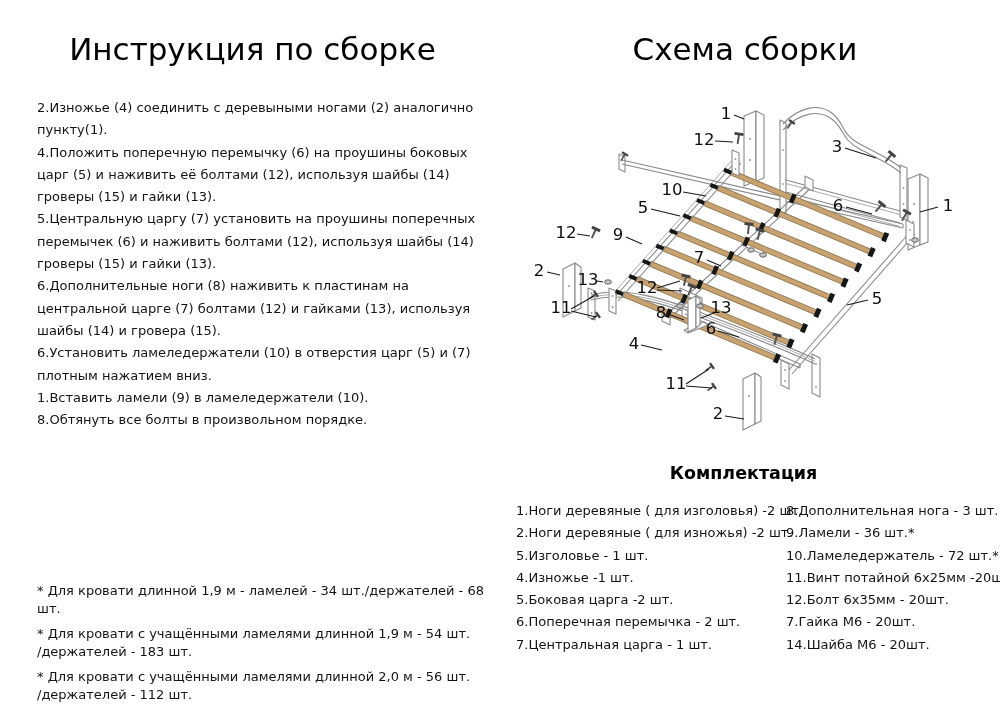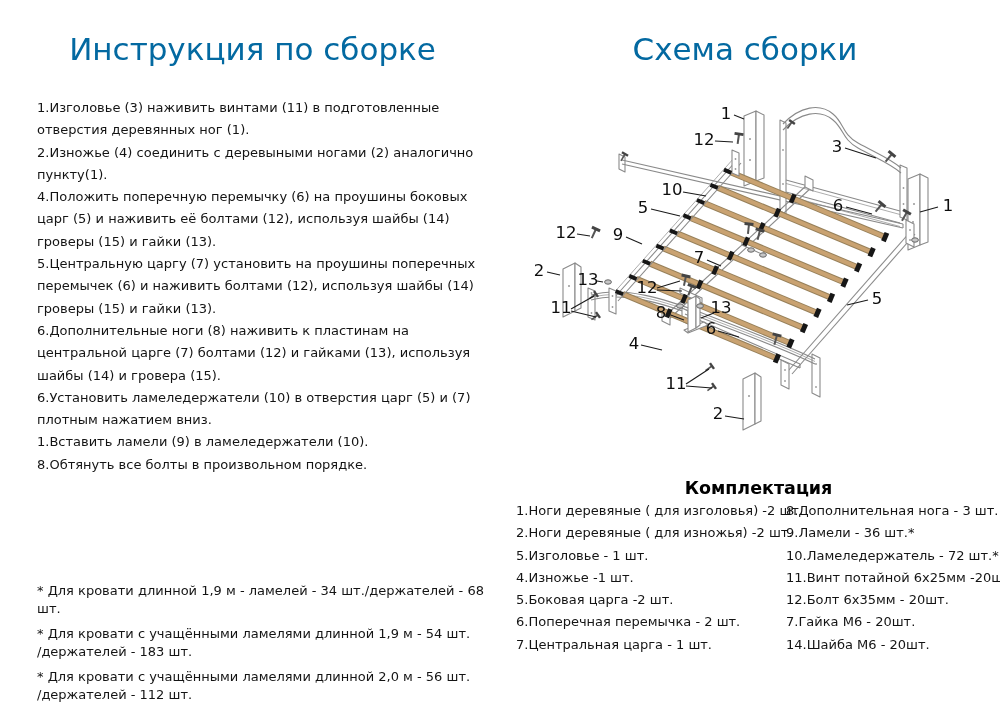--- a/index.html
+++ b/index.html
@@ -2,51 +2,49 @@
 <html><head>
 <meta charset="utf-8">
 <style>
   html,body{margin:0;padding:0;background:#e8e8e8;}
   .page{
     position:relative; width:1000px; height:706px; background:#ffffff;
     font-family:"DejaVu Sans","Liberation Sans",sans-serif; color:#141414;
     overflow:hidden; margin:0 auto;
   }
   .title{position:absolute; margin:0; text-align:center; font-size:31px; font-weight:400;
-         color:#0369a1; white-space:nowrap; letter-spacing:0;}
+         color:#000000; white-space:nowrap; letter-spacing:0;}
   #title-left{left:30px; top:31px; width:445px;}
   #title-right{left:520px; top:31px; width:450px;}
   .steps{position:absolute; left:37px; top:97px; width:456px; font-size:13px; line-height:22.3px;}
   .step{margin:0; white-space:pre-line;}
   .footnotes{position:absolute; left:37px; top:582px; width:456px; font-size:13px; line-height:18px;}
   .footnote{margin:0 0 7px 0; white-space:pre-line;}
   .parts-title{position:absolute; left:520px; top:462px; width:445px; text-align:center;
-               font-size:17.5px; font-weight:700; color:#000; margin:16px;}
+               font-size:17.5px; font-weight:700; color:#000; margin:1px;}
   .parts-col{position:absolute; top:500px; font-size:13px; line-height:22.3px;}
   #parts-col-1{left:516px; width:268px;}
   #parts-col-2{left:786px; width:214px;}
   .part{margin:0; white-space:nowrap;}
   #diagram{position:absolute; left:530px; top:92px; width:440px; height:372px;}
   #diagram text{font-family:"DejaVu Sans","Liberation Sans",sans-serif; font-size:16.5px; fill:#0d0d0d;}
   #diagram .frame-stroke{stroke:#8a8a8a; stroke-width:1.1; fill:none;}
   #diagram .frame-face{stroke:#8a8a8a; stroke-width:1.1; fill:#ffffff; stroke-linejoin:round;}
   #diagram .thin{stroke-width:0.7;}
   #diagram .dot{fill:#999; stroke:none;}
 </style>
 </head>
 <body>
 
 <div class="page">
 
   <h1 id="title-left" class="title">Инструкция по сборке</h1>
   <h1 id="title-right" class="title">Схема сборки</h1>
 
   <div id="steps" class="steps">
-      <p class="step">1.Изголовье (3) наживить винтами (11) в подготовленные
-отверстия деревянных ног (1).</p>
       <p class="step">2.Изножье (4) соединить с деревыными ногами (2) аналогично
 пункту(1).</p>
       <p class="step">4.Положить поперечную перемычку (6) на проушины боковых
 царг (5) и наживить её болтами (12), используя шайбы (14)
 гроверы (15) и гайки (13).</p>
       <p class="step">5.Центральную царгу (7) установить на проушины поперечных
 перемычек (6) и наживить болтами (12), используя шайбы (14)
 гроверы (15) и гайки (13).</p>
       <p class="step">6.Дополнительные ноги (8) наживить к пластинам на
 центральной царге (7) болтами (12) и гайками (13), используя

